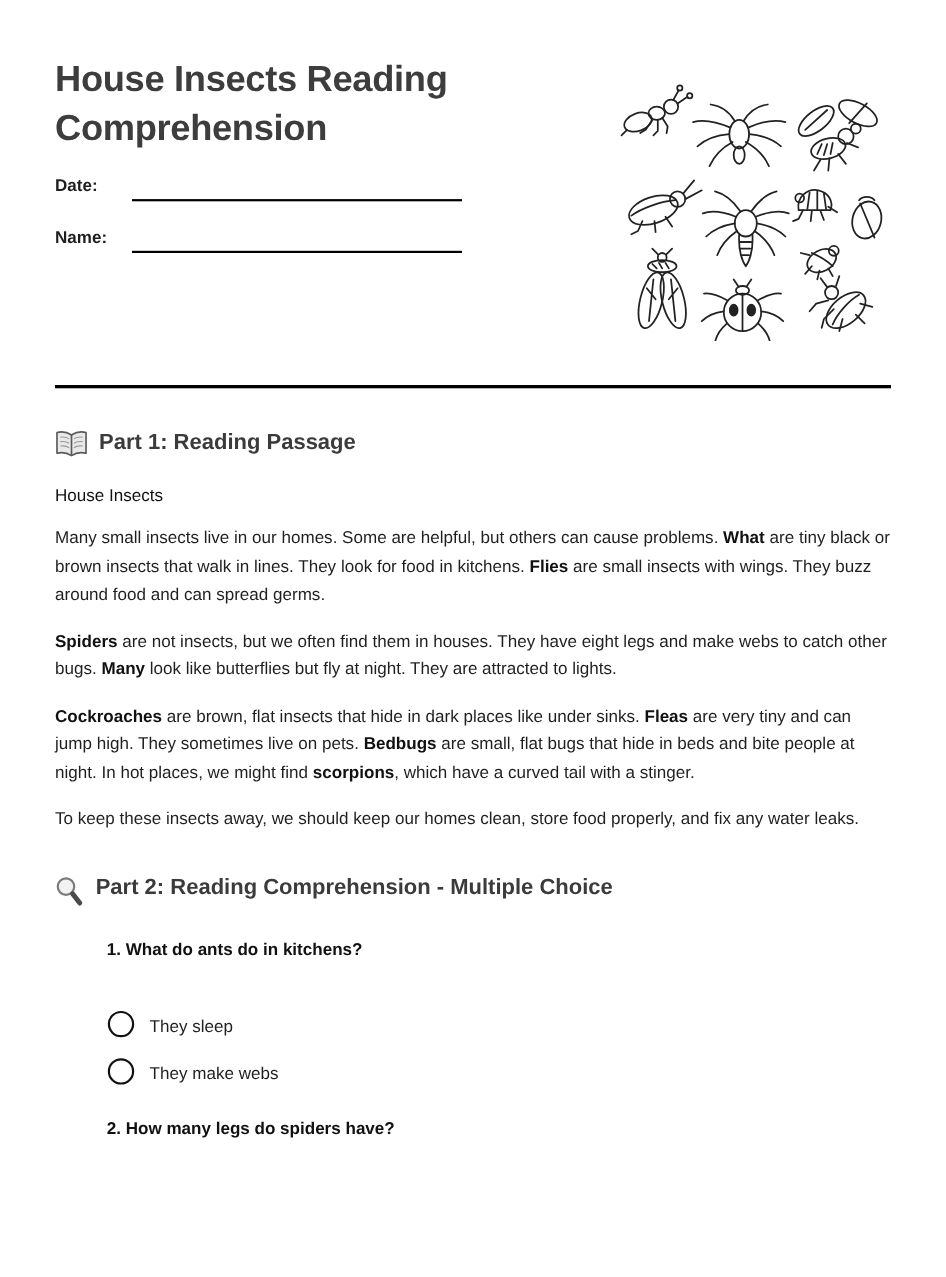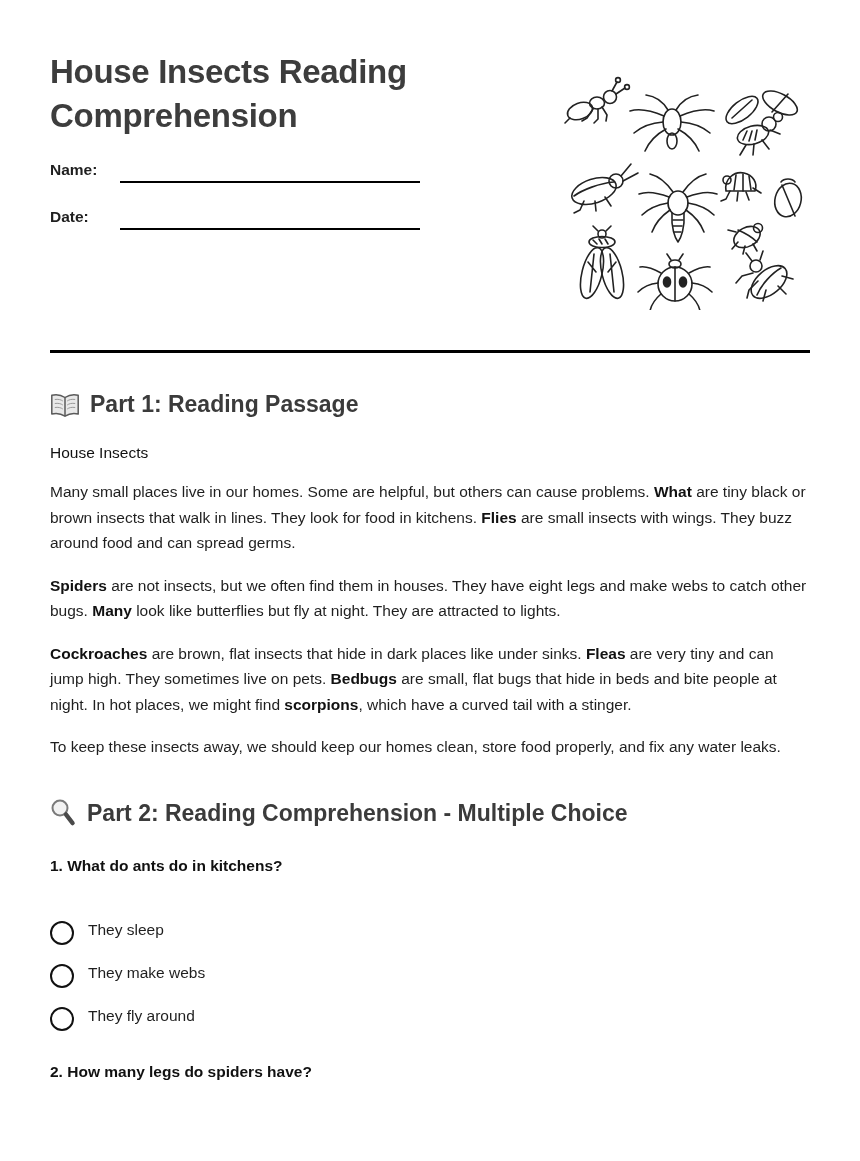--- a/index.html
+++ b/index.html
@@ -33,60 +33,60 @@
     border-bottom: 2px solid #000;
   }
   .header-right { flex: 1; display: flex; justify-content: flex-end; }
   .insects-art { margin-top: 20px; margin-right: 4px; }
 
   
   .divider { border: none; border-top: 3px solid #000; margin: 40px 0 0 0; }
 
   
   .section-heading {
-    display: flex; align-items: flex-end;
+    display: flex; align-items: flex-start;
     margin: 38px 0 0 0;
-    font-size: 23px; font-weight: 700; color: #3b3b3b;
+    font-size: 20px; font-weight: 700; color: #3b3b3b;
   }
   .section-heading .h-icon { margin-right: 10px; flex: none; display: inline-flex; }
 
   
   .passage-title { margin-top: 26px; font-size: 15.5px; font-weight: 400; color: #111; }
   .passage p { margin: 17px 0 0 0; font-size: 15.5px; line-height: 25.5px; color: #1f1f1f; }
   .passage strong { font-weight: 700; color: #111; }
 
   
-  .question { margin-top: 30px; font-size: 15.5px; font-weight: 700; color: #111; }
+  .question { margin-top: 30px; font-size: 15.5px; font-weight: 700; color: #111; margin-left: 47px; }
   .options { margin-top: 46px; }
-  .option-row { display: flex; align-items: flex-start; margin-bottom: 19px; cursor: pointer; }
+  .option-row { display: flex; align-items: flex-end; margin-bottom: 19px; cursor: pointer; margin-left: 48px; }
   .radio {
     width: 24px; height: 24px; flex: none;
     border: 2px solid #111; border-radius: 50%;
     background: #fff; margin-right: 14px;
   }
   .option-label { font-size: 15.5px; color: #1f1f1f; }
   .question.q2 { margin-top: 32px; }
 
   svg { display: block; }
 </style>
 </head>
 <body>
 
 <div class="page">
 
   <div class="header">
     <div class="header-left">
       <h1 class="worksheet-title">House Insects Reading Comprehension</h1>
       <div class="fields">
         <div class="field">
-          <span class="field-label">Name:</span>
+          <span class="field-label">Date:</span>
           <span class="field-line"></span>
         </div>
         <div class="field">
-          <span class="field-label">Date:</span>
+          <span class="field-label">Name:</span>
           <span class="field-line"></span>
         </div>
       </div>
     </div>
     <div class="header-right">
 
       <svg class="insects-art" width="256" height="240" viewBox="0 0 256 240" fill="none" stroke="#222" stroke-width="1.6" stroke-linecap="round" stroke-linejoin="round">
 
         <g>
           <ellipse cx="30" cy="41" rx="13" ry="8" transform="rotate(-20 30 41)"></ellipse>
@@ -196,21 +196,21 @@
           <path d="M15 4.5 C11 1.8 6 1.2 1.8 2.2 L1.8 21 C6 20 11 20.6 15 23.2 C19 20.6 24 20 28.2 21 L28.2 2.2 C24 1.2 19 1.8 15 4.5 Z" fill="#e9e9e9" stroke="#5a5a5a" stroke-width="1.5" stroke-linejoin="round"></path>
           <path d="M15 4.5 L15 23.2" stroke="#5a5a5a" stroke-width="1.5" fill="none"></path>
           <path d="M4.8 6.5 C8 6 11 6.6 12.8 8 M4.8 10.5 C8 10 11 10.6 12.8 12 M4.8 14.5 C8 14 11 14.6 12.8 16 M25.2 6.5 C22 6 19 6.6 17.2 8 M25.2 10.5 C22 10 19 10.6 17.2 12 M25.2 14.5 C22 14 19 14.6 17.2 16" stroke="#9a9a9a" stroke-width="1" fill="none"></path>
         </svg>
       </span>
       <span>Part 1: Reading Passage</span>
     </h2>
 
     <div class="passage">
       <div class="passage-title">House Insects</div>
-      <p><span>Many small places live in our homes. Some are helpful, but others can cause problems. </span><strong>What</strong><span> are tiny black or brown insects that walk in lines. They look for food in kitchens. </span><strong>Flies</strong><span> are small insects with wings. They buzz around food and can spread germs.</span></p>
+      <p><span>Many small insects live in our homes. Some are helpful, but others can cause problems. </span><strong>What</strong><span> are tiny black or brown insects that walk in lines. They look for food in kitchens. </span><strong>Flies</strong><span> are small insects with wings. They buzz around food and can spread germs.</span></p>
       <p><strong>Spiders</strong><span> are not insects, but we often find them in houses. They have eight legs and make webs to catch other bugs. </span><strong>Many</strong><span> look like butterflies but fly at night. They are attracted to lights.</span></p>
       <p><strong>Cockroaches</strong><span> are brown, flat insects that hide in dark places like under sinks. </span><strong>Fleas</strong><span> are very tiny and can jump high. They sometimes live on pets. </span><strong>Bedbugs</strong><span> are small, flat bugs that hide in beds and bite people at night. In hot places, we might find </span><strong>scorpions</strong><span>, which have a curved tail with a stinger.</span></p>
       <p><span>To keep these insects away, we should keep our homes clean, store food properly, and fix any water leaks.</span></p>
     </div>
   </div>
 
   <div class="section">
     <h2 class="section-heading">
       <span class="h-icon">
         <svg width="27" height="29" viewBox="0 0 27 29">
@@ -225,22 +225,18 @@
 
     <div class="options">
       <div class="option-row">
         <span class="radio"></span>
         <span class="option-label">They sleep</span>
       </div>
       <div class="option-row">
         <span class="radio"></span>
         <span class="option-label">They make webs</span>
       </div>
-      <div class="option-row">
-        <span class="radio"></span>
-        <span class="option-label">They fly around</span>
-      </div>
     </div>
 
     <div class="question q2">2. How many legs do spiders have?</div>
   </div>
 
 </div>
 
 </body></html>

